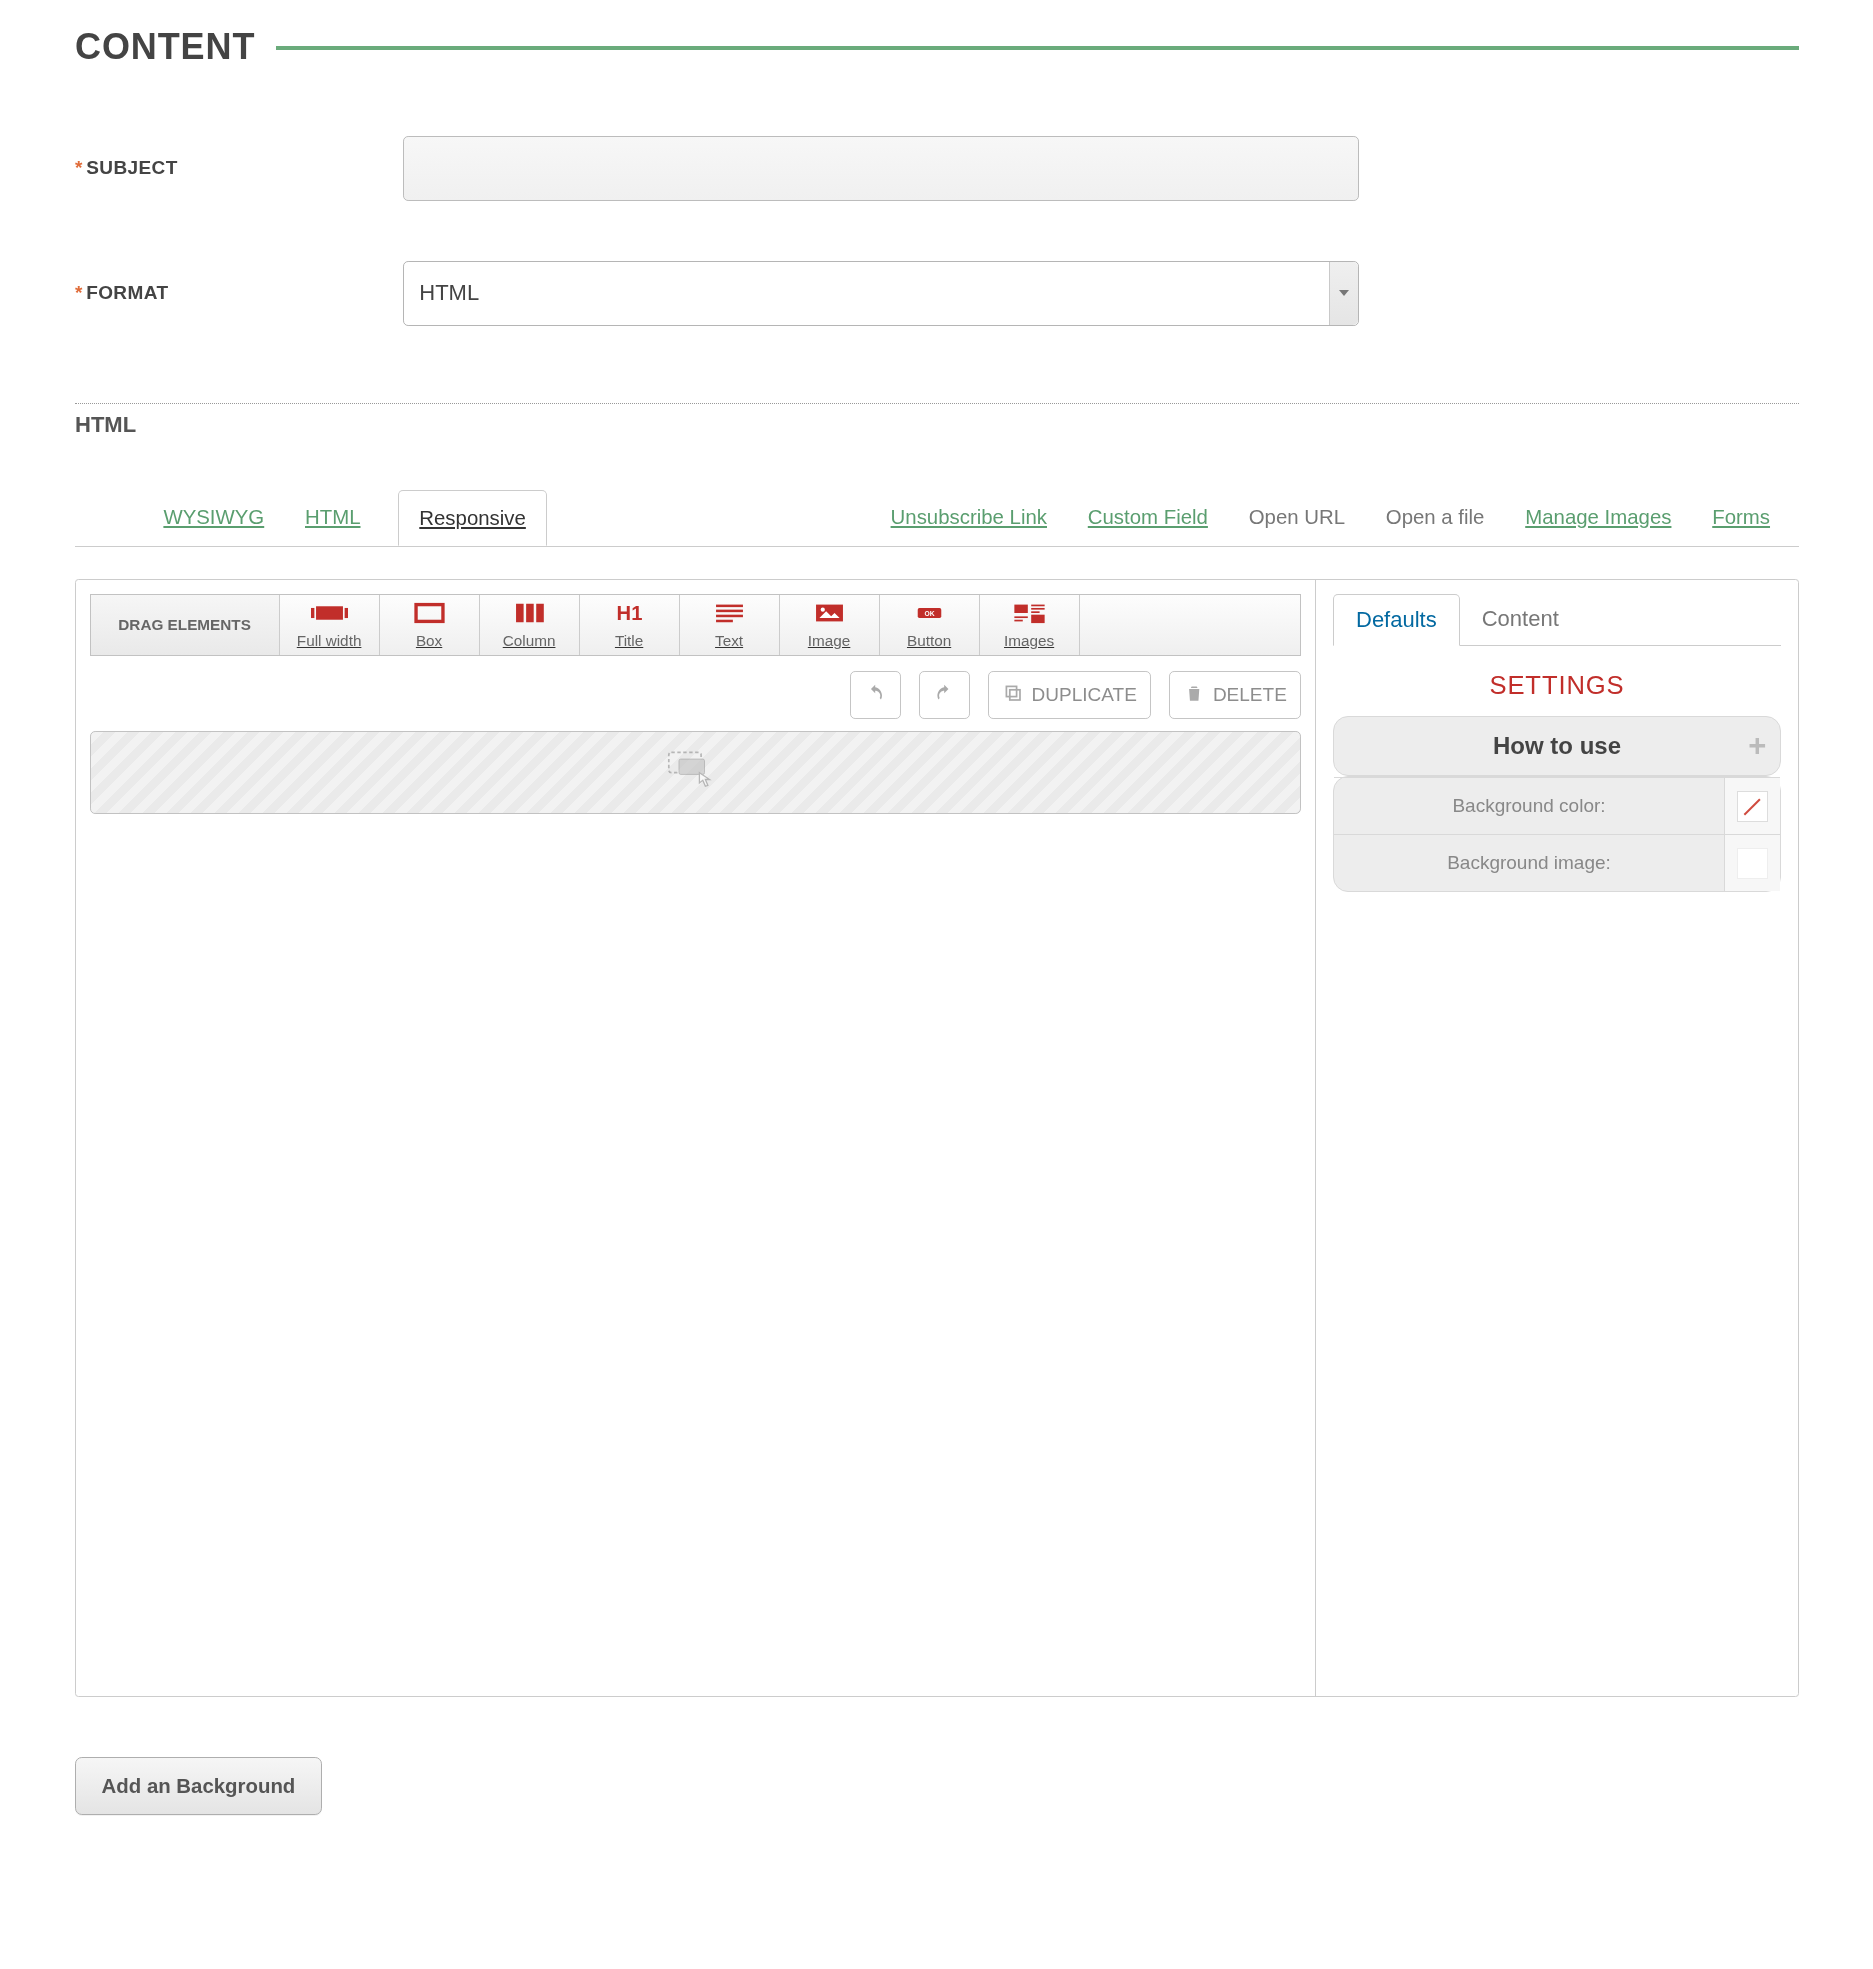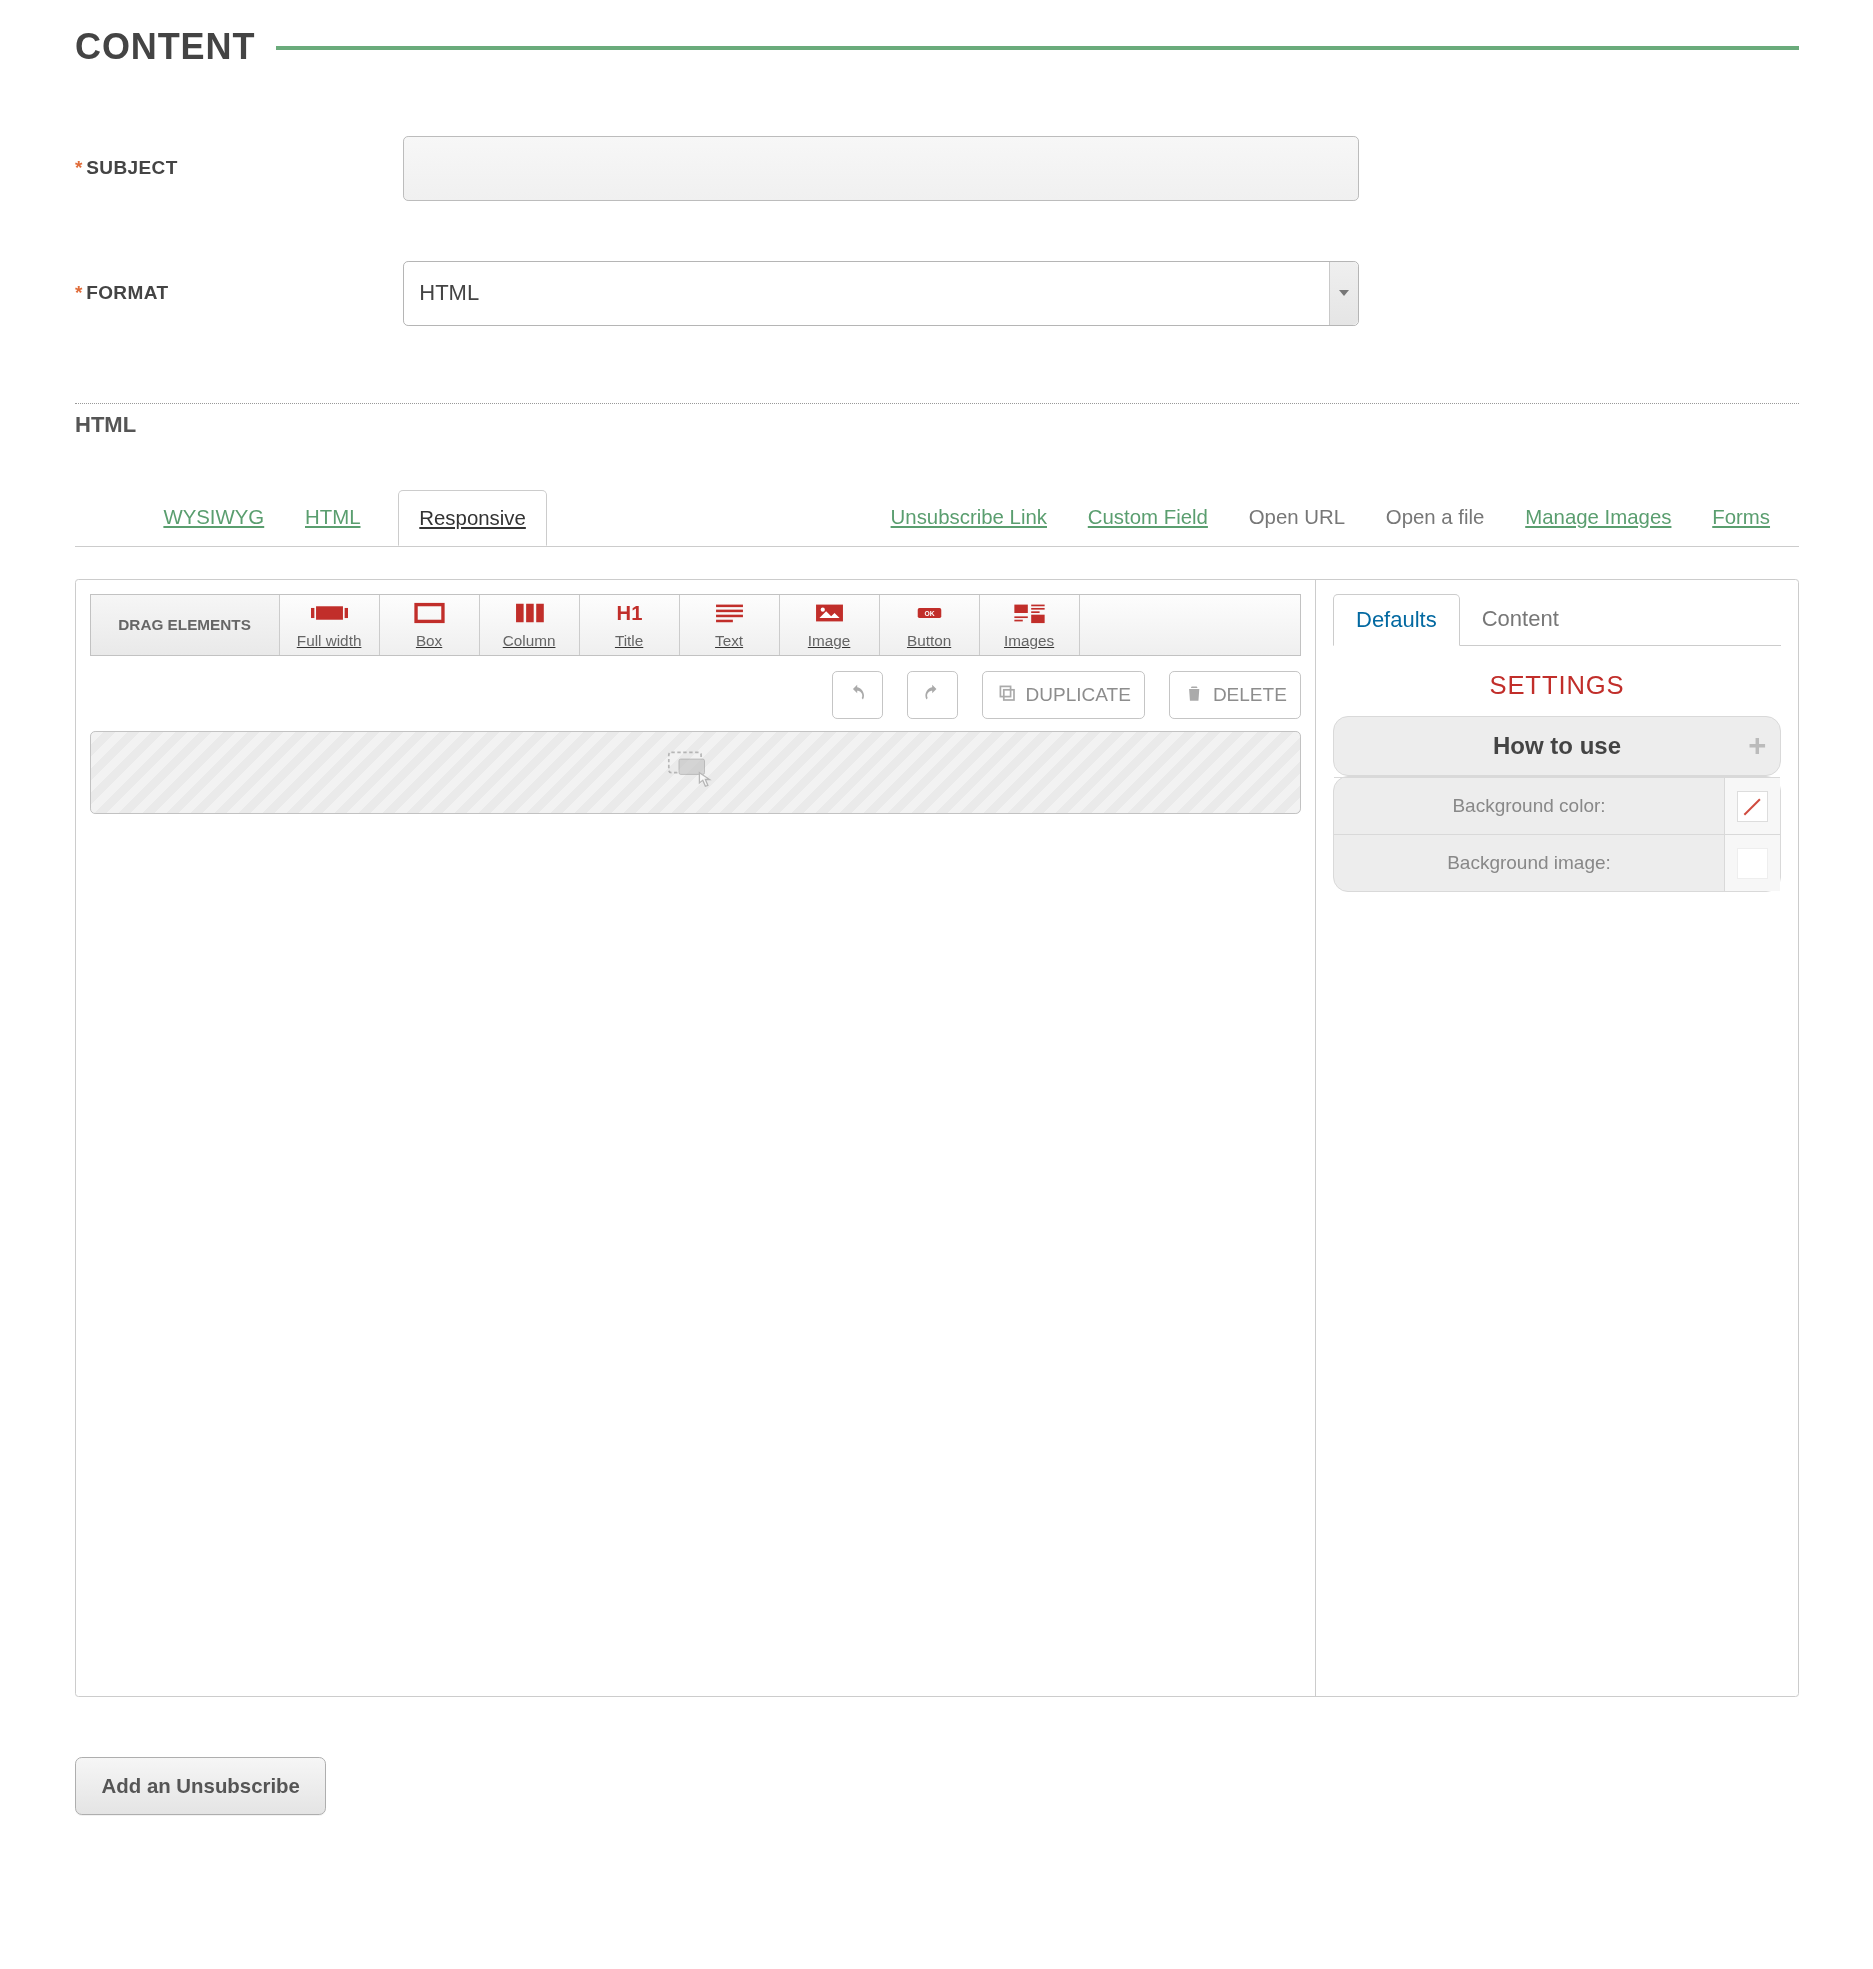--- a/index.html
+++ b/index.html
@@ -65,21 +65,21 @@
   .side-col { width: 482px; padding: 13.6px 17px; }
 
   .toolbar { display: flex; border: 0.9px solid #c2c2c2; border-radius: 0; background: linear-gradient(#fdfdfd,#efefef); overflow: hidden; }
   .tool-label { width: 189px; display: flex; align-items: center; justify-content: center; font-size: 15.3px; font-weight: 600; color: #666; border-right: 0.9px solid #ccc; background: linear-gradient(#f6f6f6,#e9e9e9);}
   .tool-item { width: 100px; display:flex; flex-direction:column; align-items:center; justify-content:center; gap:3.4px; padding: 6.8px 0 5.1px 0; border-right:0.9px solid #ccc; cursor:pointer;text-decoration:underline;}
   .tool-item:last-of-type { border-right: 0.9px solid #ccc; }
   .tool-spacer{flex:1;}
   .tool-item .lab { font-size: 15.3px; color: #666; }
   .tool-item svg { width: 37px; height: 24px; }
 
-  .actions-row { display: flex; justify-content: flex-end; gap: 24px; margin: 15.3px 0 12px 0; }
+  .actions-row { display: flex; justify-content: flex-end; gap: 18px; margin: 15.3px 0 12px 0; }
   .icon-btn, .text-btn { height: 48px; border: 0.9px solid #c5c5c5; border-radius: 5.1px; background: #fff; display:flex; align-items:center; justify-content:center; padding: 0 13.6px; color:#8d8d8d; font-size: 19px; gap:8.5px; cursor:pointer;}
   .icon-btn { width: 51px; padding:0; }
   .icon-btn svg, .text-btn svg { width: 20.4px; height: 20.4px; fill: #aaa; }
 
   .drop-area { border: 0.9px solid #c2c2c2; border-radius: 5.1px;
     background: repeating-linear-gradient(135deg, #f2f2f2 0, #f2f2f2 8.5px, #eaeaea 8.5px, #eaeaea 17px);
     height: 83px; display:flex; align-items:center; justify-content:center; color:#888;}
   .drop-area svg { width: 68px; height: 48px; opacity:.55;}
 
   
@@ -321,16 +321,16 @@
             <div class="al">Background image:</div>
             <div class="aval">
                 <div class="img-swatch"></div>
               </div>
           </div>
         </div>
       </div>
     </div>
   </div>
 
-  <button class="attach-btn">Add an Unsubscribe</button>
+  <button class="attach-btn">Add an Background</button>
 
 </div>
 
 
 </body></html>

